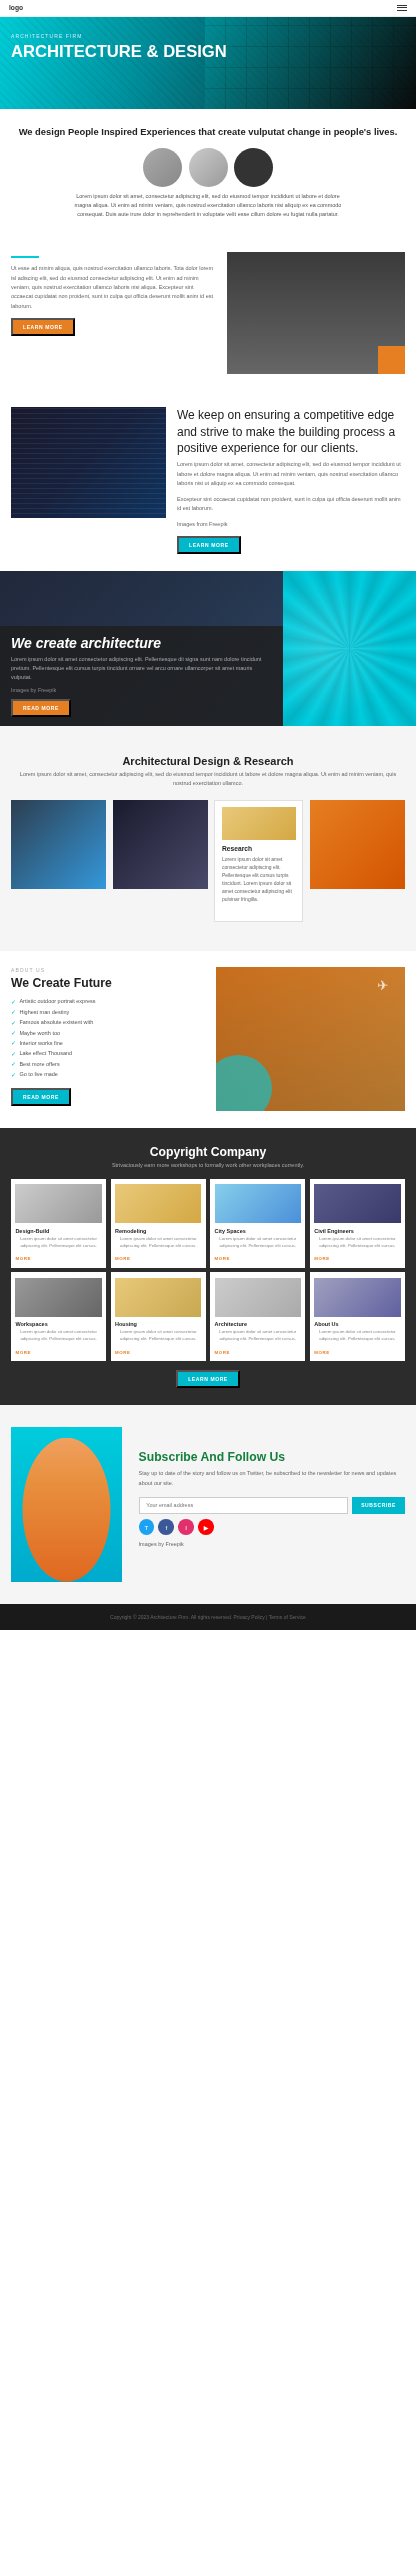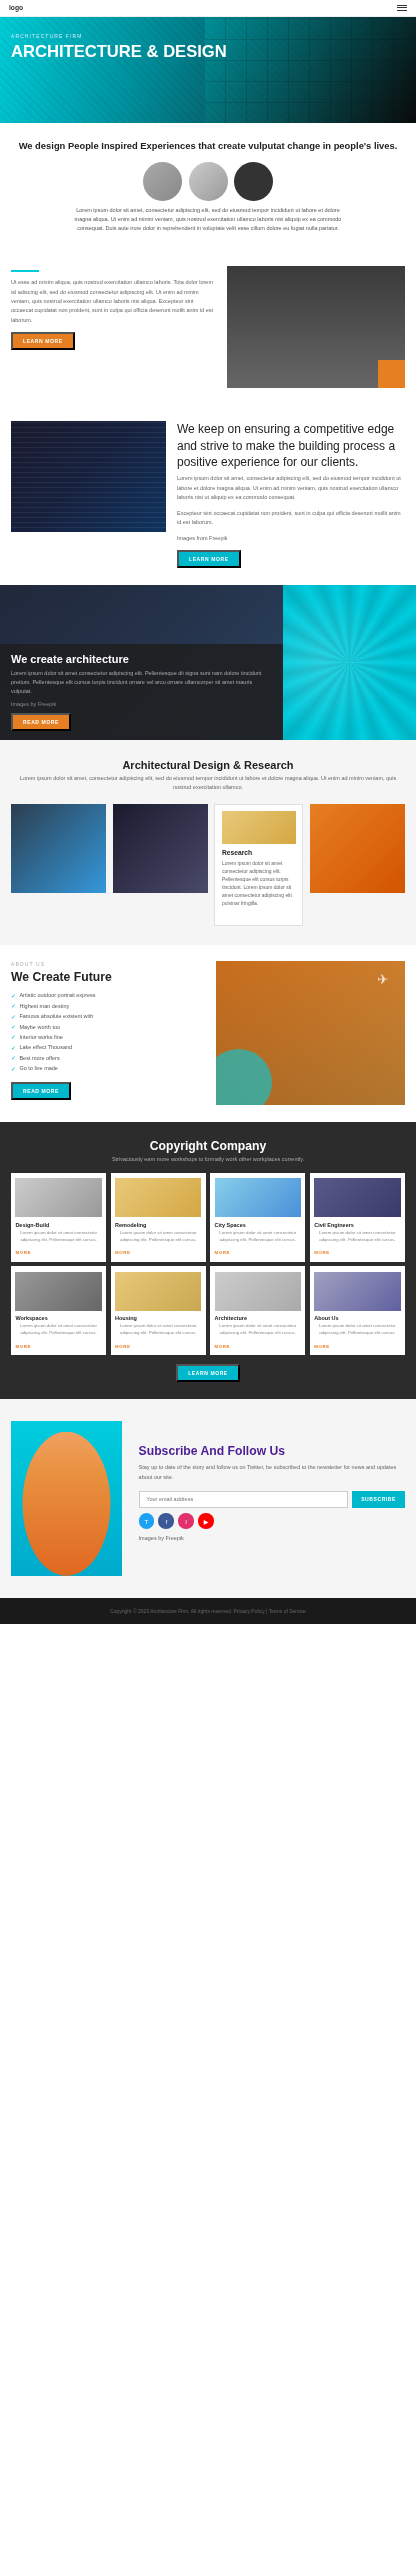--- a/index.html
+++ b/index.html
@@ -5,21 +5,21 @@
     * { margin: 0; padding: 0; box-sizing: border-box; }
     body { font-family: Arial, sans-serif; width: 416px; background: #fff; overflow-x: hidden; }
 
     
     .header { background: #fff; padding: 4.4px 9px; display: flex; justify-content: space-between; align-items: center; border-bottom: 0.6px solid #eee; }
     .logo { font-size: 6.7px; color: #333; font-weight: bold; }
     .menu-icon { width: 10px; height: 6.7px; display: flex; flex-direction: column; justify-content: space-between; cursor: pointer; }
     .menu-icon span { display: block; height: 1.1px; background: #333; width: 100%; }
 
     
-    .hero { position: relative; height: 106px; background: linear-gradient(135deg, #0cc 0%, #0099aa 40%, #222 100%); overflow: hidden; }
+    .hero { position: relative; height: 92px; background: linear-gradient(135deg, #0cc 0%, #0099aa 40%, #222 100%); overflow: hidden; }
     .hero-bg { position: absolute; inset: 0; background: linear-gradient(to right, #00ccdd88, #00000099), repeating-linear-gradient(45deg, #00000022 0px, #00000022 1.1px, transparent 1.1px, transparent 5.5px); }
     .hero-content { position: relative; z-index: 2; padding: 16.6px 11px; color: #fff; }
     .hero-tag { font-size: 5px; letter-spacing: 1.1px; text-transform: uppercase; color: #cef; margin-bottom: 3.3px; }
     .hero-title { font-size: 16.6px; font-weight: 900; line-height: 1.1; text-transform: uppercase; }
     .hero-grid { position: absolute; right: 0; top: 0; width: 211px; height: 100%; background: linear-gradient(135deg, #0cc4, #0004), repeating-linear-gradient(0deg, transparent, transparent 10px, #00000033 10px, #00000033 10.5px), repeating-linear-gradient(90deg, transparent, transparent 10px, #00000033 10px, #00000033 10.5px); }
 
     
     .inspired { background: #fff; padding: 16.6px 11px; text-align: center; }
     .inspired h2 { font-size: 9.4px; font-weight: 700; color: #222; margin-bottom: 9px; line-height: 1.4; }
     .circle-row { display: flex; justify-content: center; gap: 6.7px; margin-bottom: 5.5px; }
@@ -48,28 +48,28 @@
     .comp-right h3 { font-size: 12px; font-weight: 400; color: #222; line-height: 1.4; margin-bottom: 3px; }
     .comp-right p { font-size: 5.5px; color: #666; line-height: 1.7; margin-bottom: 6.7px; }
     .img-credit { font-size: 5px; color: #aaa; margin-bottom: 5.5px; }
     .btn-cyan { display: inline-block; background: #00b8cc; color: #fff; padding: 3.9px 10px; font-size: 5px; font-weight: bold; letter-spacing: 0.6px; text-transform: uppercase; cursor: pointer; }
 
     
     .we-create { position: relative; display: flex; height: 155px; }
     .we-create-left { flex: 1; background: linear-gradient(135deg, #2c3e50, #4a6fa5); position: relative; overflow: hidden; }
     .we-create-left-inner { width: 100%; height: 100%; background: linear-gradient(to right, #1a1a2e99, #00000066); }
     .we-create-overlay { position: absolute; bottom: 0; left: 0; right: 0; background: rgba(30,30,30,0.85); padding: 9px 11px; }
-    .we-create-overlay h3 { font-size: 11px; font-weight: 700; color: #fff; }
+    .we-create-overlay h3 { font-size: 14px; font-weight: 700; color: #fff; font-style: italic; }
     .we-create-overlay p { font-size: 5.5px; color: #aaa; margin: 4.4px 0; line-height: 1.6; }
     .we-create-overlay .img-credit { color: #888; }
     .we-create-right { flex: 0 0 133px; background: #00d4e8; position: relative; overflow: hidden; }
     .we-create-right-inner { width: 100%; height: 100%; background: radial-gradient(circle at 30% 50%, #fff3, transparent 60%), repeating-conic-gradient(#00aabb 0deg, #00ccdd 10deg, #00aabb 20deg); opacity: 0.8; }
 
     
-    .arch-design { background: #f5f5f5; padding: 19px 11px; }
+    .arch-design { background: #f5f5f5; padding: 29px 11px; }
     .arch-design h2 { font-size: 11px; font-weight: 700; color: #222; text-align: center; margin-bottom: 3.3px; }
     .arch-design p { font-size: 5.5px; color: #666; text-align: center; line-height: 1.7; margin-bottom: 11px; }
     .arch-design-grid { display: flex; gap: 6.7px; }
     .arch-card { flex: 1; height: 89px; position: relative; overflow: hidden; }
     .arch-card-1 { background: linear-gradient(135deg, #2c3e50, #3498db); }
     .arch-card-2 { background: linear-gradient(135deg, #1a1a2e, #4a4a6a); }
     .arch-card-research { flex: 0 0 89px; background: #fff; border: 0.6px solid #e0e0e0; padding: 6.7px; }
     .arch-card-research h4 { font-size: 6.7px; font-weight: 700; color: #222; margin-bottom: 3.3px; }
     .arch-card-research p { font-size: 5px; color: #666; line-height: 1.6; text-align: left; }
     .arch-card-img { width: 100%; height: 33px; background: linear-gradient(135deg, #e8c97a, #d4a843); margin-bottom: 4.4px; }
@@ -107,21 +107,21 @@
     .service-card h4 { font-size: 5.5px; font-weight: 700; color: #222; margin-bottom: 2.2px; }
     .service-card p { font-size: 4.4px; color: #888; line-height: 1.5; margin-bottom: 3.3px; }
     .service-card .more { font-size: 4.4px; color: #e67e22; font-weight: bold; letter-spacing: 0.6px; text-transform: uppercase; cursor: pointer; }
 
     
     .subscribe { background: #f5f5f5; padding: 22px 11px; display: flex; gap: 16.6px; align-items: center; }
     .subscribe-person { flex: 0 0 111px; height: 155px; background: linear-gradient(to bottom, #00ccdd, #00aacc); position: relative; overflow: hidden; display: flex; align-items: flex-end; justify-content: center; }
     .person-shape { width: 89px; height: 144px; background: linear-gradient(to bottom, #f0a060 0%, #e8903e 30%, #e06820 100%); clip-path: ellipse(44px 72px at 50% 50%); position: absolute; bottom: 0; }
     .person-head { width: 33px; height: 33px; border-radius: 50%; background: #e8b080; position: absolute; top: 11px; left: 50%; transform: translateX(-50%); }
     .subscribe-right { flex: 1; }
-    .subscribe-right h2 { font-size: 12.2px; font-weight: 700; color: #4c1d95; margin-bottom: 5.5px; }
+    .subscribe-right h2 { font-size: 12.2px; font-weight: 700; color: #15803d; margin-bottom: 5.5px; }
     .subscribe-right p { font-size: 5.5px; color: #666; line-height: 1.7; margin-bottom: 9px; }
     .sub-form { display: flex; gap: 4.4px; margin-bottom: 5.5px; }
     .sub-input { flex: 1; padding: 4.4px 6.7px; border: 0.6px solid #ccc; font-size: 5.5px; outline: none; }
     .btn-sub { background: #00b8cc; color: #fff; border: none; padding: 4.4px 9px; font-size: 5px; font-weight: bold; letter-spacing: 0.6px; text-transform: uppercase; cursor: pointer; }
     .social-icons { display: flex; gap: 4.4px; }
     .social-icon { width: 15.5px; height: 15.5px; border-radius: 50%; display: flex; align-items: center; justify-content: center; font-size: 6.1px; color: #fff; cursor: pointer; }
     .si-tw { background: #1da1f2; }
     .si-fb { background: #3b5998; }
     .si-ig { background: #e1306c; }
     .si-yt { background: #ff0000; }

